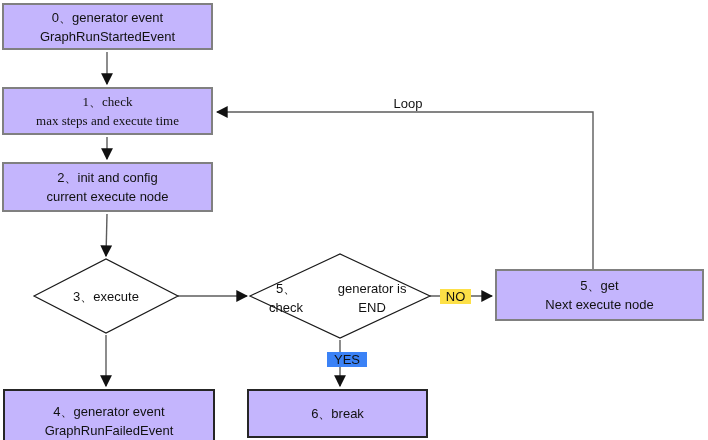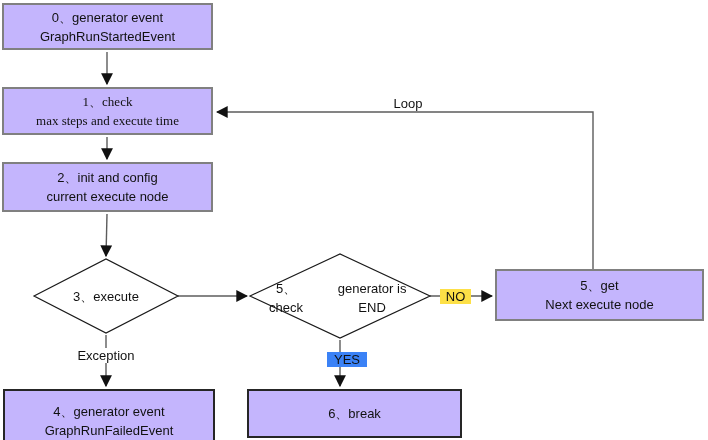--- a/index.html
+++ b/index.html
@@ -35,21 +35,21 @@
     line-height: 19px;
     color: #111111;
   }
   .node.gray-border { border: 2px solid #808080; }
   .node.dark-border { border: 2px solid #262626; }
 
   .n0 { left: 2px;   top: 3px;   width: 211px; height: 47px; }
   .n1 { left: 2px;   top: 87px;  width: 211px; height: 48px; font-family: Liberation Serif, serif; }
   .n2 { left: 2px;   top: 162px; width: 211px; height: 50px; }
   .n4 { left: 3px;   top: 389px; width: 212px; height: 64px; }
-  .n6 { left: 247px; top: 389px; width: 215px; height: 49px; }
+  .n6 { left: 247px; top: 389px; width: 181px; height: 49px; }
   .n7 { left: 495px; top: 269px; width: 209px; height: 52px; }
 
   .diamond-text {
     position: absolute;
     display: flex;
     flex-direction: row;
     align-items: center;
     justify-content: center;
     text-align: center;
     font-size: 13px;
@@ -131,15 +131,14 @@
   </div>
 
   <div class="diamond-text d5-text">
     <span>5、check</span>
     <span>generator is END</span>
   </div>
 
   <div class="edge-label lbl-loop">Loop</div>
   <div class="edge-label lbl-no">NO</div>
   <div class="edge-label lbl-yes">YES</div>
-  <div class="edge-label lbl-exception">Exception</div>
 
 </div>
 
 </body></html>

